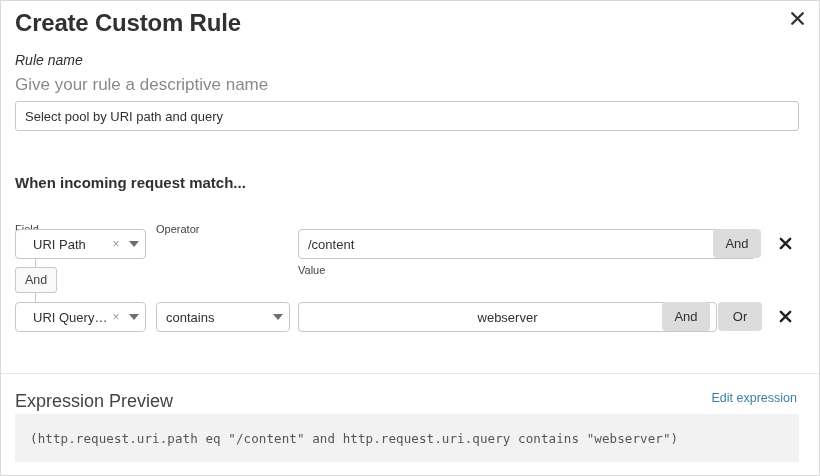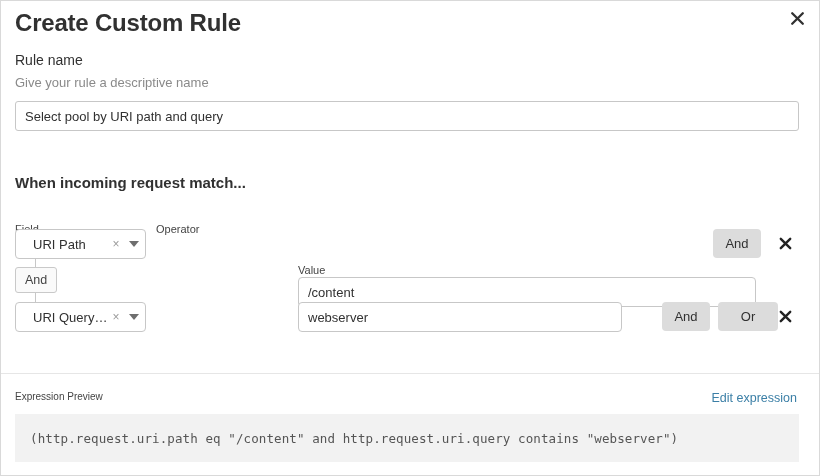--- a/index.html
+++ b/index.html
@@ -46,26 +46,27 @@
   }
   .close-btn svg { display: block; }
 
   
   .rule-name-label {
     position: absolute;
     left: 14px;
     top: 51px;
     font-size: 14px;
     color: #313131;
+    font-style: italic;
   }
   .rule-name-help {
     position: absolute;
     left: 14px;
     top: 74px;
-    font-size: 13px;
+    font-size: 17px;
     color: #8a8a8a;
   }
   .rule-name-input {
     position: absolute;
     left: 14px;
     top: 100px;
     width: 784px;
     height: 30px;
     box-sizing: border-box;
     border: 1px solid #c7c7c7;
@@ -166,43 +167,43 @@
     padding-left: 9px;
   }
   .select-operator .sel-text { flex: 1 1 auto; }
 
   .value-input {
     left: 297px;
     padding: 0 9px;
     font-family: "Liberation Sans", sans-serif;
     outline: none;
   }
-  .value-input.w1 { width: 458px; margin-top: 48px; }
-  .value-input.w2 { width: 324px; }
+  .value-input.w1 { width: 458px; }
+  .value-input.w2 { width: 419px; text-align: center; }
 
   
   .logic-btn {
     position: absolute;
     top: 0;
     height: 29px;
     box-sizing: border-box;
     border: none;
     border-radius: 4px;
     background: #dcdcdc;
     color: #313131;
     font-family: "Liberation Sans", sans-serif;
     font-size: 13px;
     cursor: pointer;
     display: flex;
     align-items: center;
     justify-content: center;
   }
   .logic-btn.and1 { left: 712px; width: 48px; }
   .logic-btn.and2 { left: 661px; width: 48px; }
-  .logic-btn.or2  { left: 717px; width: 60px; }
+  .logic-btn.or2  { left: 717px; width: 44px; }
 
   .row-delete {
     position: absolute;
     top: 0;
     left: 774px;
     width: 20px;
     height: 29px;
     display: flex;
     align-items: center;
     justify-content: center;
@@ -251,21 +252,21 @@
     left: 0;
     right: 0;
     top: 372px;
     height: 1px;
     background: #e6e6e6;
   }
   .preview-label {
     position: absolute;
     left: 14px;
     top: 390px;
-    font-size: 10px;
+    font-size: 18px;
     color: #444444;
   }
   .edit-expression {
     position: absolute;
     right: 22px;
     top: 390px;
     font-size: 12.5px;
     color: #3b7fa6;
     text-decoration: none;
     cursor: pointer;
@@ -340,20 +341,26 @@
 
   <div class="cond-row row2">
     <div class="ctl select-field">
       <span class="sel-text">URI Query St...</span>
       <span class="clear-x">×</span>
       <span class="caret">
           <i></i>
         </span>
     </div>
 
+    <div class="ctl select-operator">
+      <span class="sel-text">contains</span>
+      <span class="caret">
+          <i></i>
+        </span>
+    </div>
 
     <input class="ctl value-input w2" type="text" value="webserver" style="">
 
     <button class="logic-btn and2">And</button>
     <button class="logic-btn or2">Or</button>
 
     <div class="row-delete">
       <svg width="13" height="13" viewBox="0 0 13 13" aria-hidden="true">
         <path d="M1.8 1.8 L11.2 11.2 M11.2 1.8 L1.8 11.2" stroke="#222222" stroke-width="2.4" stroke-linecap="round"></path>
       </svg>

